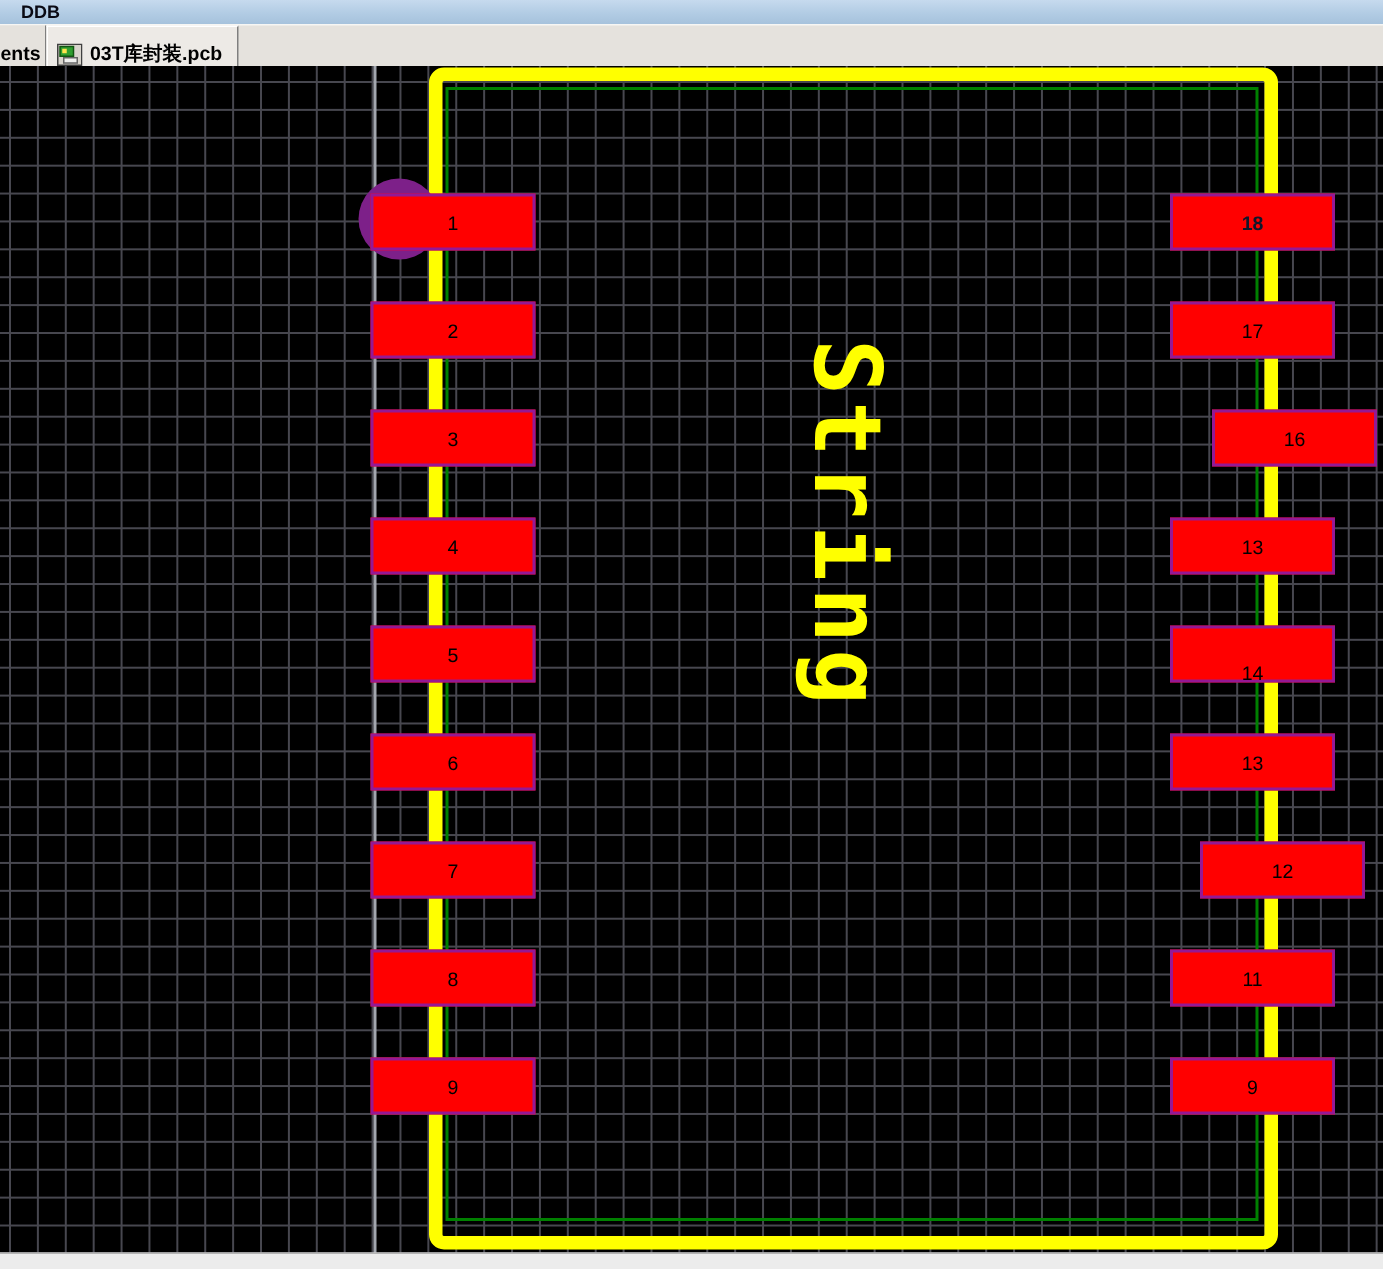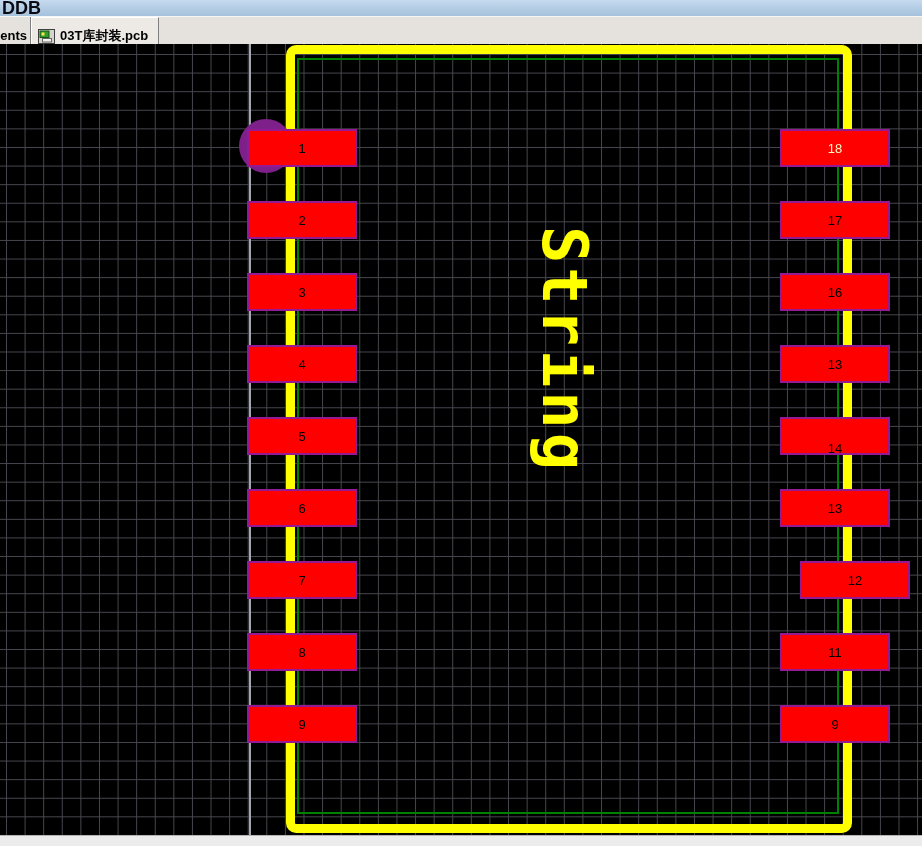--- a/index.html
+++ b/index.html
@@ -9,22 +9,22 @@
     background: #000;
   }
 
   
   .title-bar {
     position: absolute; left: 0; top: 0; width: 922px; height: 16px;
     background: linear-gradient(180deg, #c6daee 0%, #b2cce4 55%, #a6c2dc 100%);
     display: flex; align-items: center;
   }
   .title-bar span {
-    font-size: 18px; font-weight: 600; color: #0a0a14;
-    padding-left: 2px; line-height: 16px;
+    font-size: 12px; font-weight: 600; color: #0a0a14;
+    padding-left: 14px; line-height: 16px;
   }
 
   .tab-bar {
     position: absolute; left: 0; top: 16px; width: 922px; height: 40px;
     background: #e5e2dd;
     border-top: 1px solid #f6f6f4;
     border-bottom: 2px solid #8e8e8e;
     display: flex; align-items: stretch;
   }
   .tab {
@@ -152,26 +152,26 @@
     <div class="pad" style="left: 247px; top: 517px;">
       <span style="color: rgb(0, 0, 0);">7</span>
     </div>
     <div class="pad" style="left: 247px; top: 589px;">
       <span style="color: rgb(0, 0, 0);">8</span>
     </div>
     <div class="pad" style="left: 247px; top: 661px;">
       <span style="color: rgb(0, 0, 0);">9</span>
     </div>
     <div class="pad" style="left: 780px; top: 85px;">
-      <span style="color: #fef9c3;">18</span>
+      <span style="color: #0f172a; font-weight: bold;">18</span>
     </div>
     <div class="pad" style="left: 780px; top: 157px;">
       <span style="color: rgb(0, 0, 0);">17</span>
     </div>
-    <div class="pad" style="left: 780px; top: 229px;">
+    <div class="pad" style="left: 808px; top: 229px;">
       <span style="color: rgb(0, 0, 0);">16</span>
     </div>
     <div class="pad" style="left: 780px; top: 301px;">
       <span style="color: rgb(0, 0, 0);">13</span>
     </div>
     <div class="pad" style="left: 780px; top: 373px;">
       <span style="color: rgb(0, 0, 0); margin-top: 24px;">14</span>
     </div>
     <div class="pad" style="left: 780px; top: 445px;">
       <span style="color: rgb(0, 0, 0); text-align: center;">13</span>

